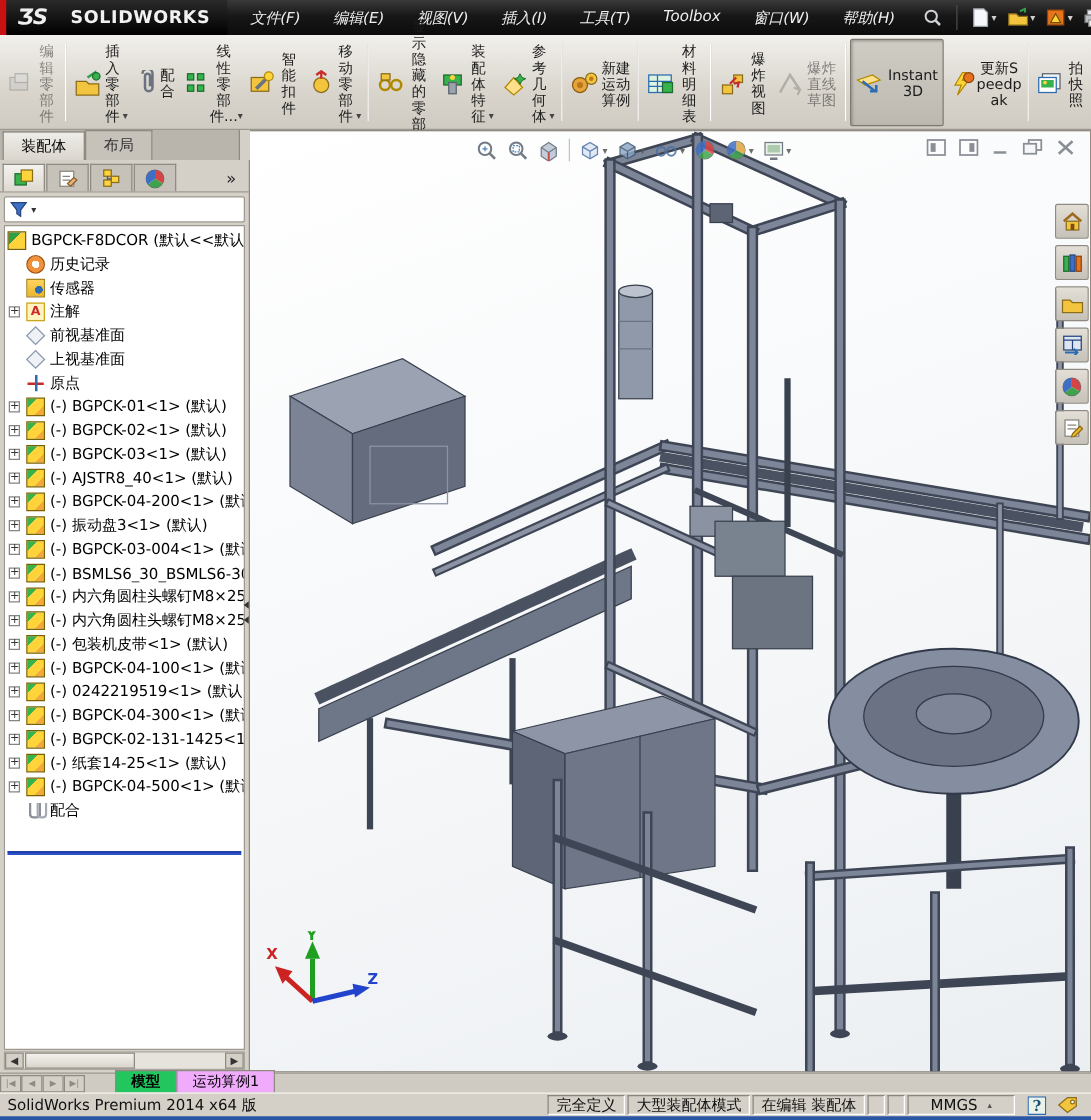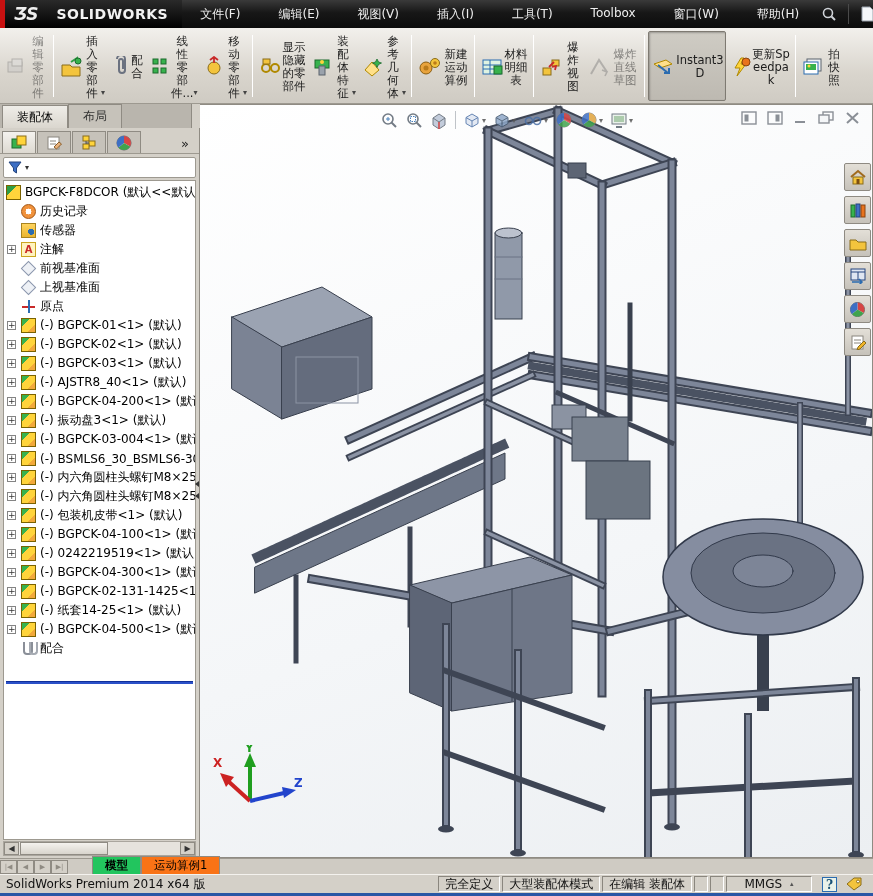--- a/index.html
+++ b/index.html
@@ -8,21 +8,21 @@
   svg { display:block; }
 
   
   #titlebar { position:absolute; left:0; top:0; width:873px; height:28px;
     background:linear-gradient(#3a3a3a,#171717 45%,#0c0c0c); color:#fff; display:flex; align-items:center; }
   #red-stripe { position:absolute; left:0; top:0; width:5px; height:28px; background:#c91111; }
   #brand { display:flex; align-items:baseline; gap:19px; padding:0 14px 0 14px; height:28px; align-items:center;
     background:linear-gradient(#2a2a2a,#000); }
   #brand .logo { font-style:italic; font-weight:bold; font-size:17px; color:#efefef; letter-spacing:-1px;}
   #brand .name { font-weight:bold; font-size:14px; letter-spacing:.5px; color:#f2f2f2; }
-  #menubar { display:flex; gap:18px; margin-left:8px; }
+  #menubar { display:flex; gap:6px; margin-left:8px;font-style:italic; }
   .menu-item { padding:4px 10px; color:#eee; cursor:default; white-space:nowrap; }
   #quickbar { display:flex; align-items:center; gap:5px; margin-left:10px; }
   .qbtn { display:flex; align-items:center; gap:1px; padding:2px 2px; }
   .dd { color:#cfcfcf; font-size:8px; }
   #overflow-label { color:#ddd; font-size:11px; margin:0 2px; }
   .sep-dark { width:1px; height:20px; background:#4a4a4a; margin:0 4px; }
 
   
   #commandbar { position:absolute; left:0; top:28px; width:873px; height:76px;
     background:linear-gradient(#f2f0ec,#d9d5cd 60%,#cfcbc3); border-bottom:1px solid #9d9990;
@@ -104,21 +104,21 @@
     display:flex; align-items:stretch; }
   .harrow { width:15px; background:#d4d0c8; border:1px solid #8f8b83; font-size:8px; color:#333;
     display:flex; align-items:center; justify-content:center; }
   #hthumb { width:88px; background:linear-gradient(#f4f2ee,#d8d4cc); border:1px solid #8f8b83; margin-left:1px; }
 
   
   #doctabs { position:absolute; left:0; top:858px; width:873px; height:16px; background:#cfcbc3;
     display:flex; align-items:flex-end; border-top:1px solid #9d9990; }
   .navbtn { width:17px; height:14px; background:#d4d0c8; border:1px solid #8f8b83; color:#8f8b83;
     font-size:7px; display:flex; align-items:center; justify-content:center; margin-top:1px;}
-  .dtab { padding:1px 12px; font-size:11.5px; border:1px solid #8f8b83; border-bottom:none; background:#f97316; }
+  .dtab { padding:1px 12px; font-size:11.5px; border:1px solid #8f8b83; border-bottom:none; background:#f0abfc; }
   .dtab.active { background:#22c55e; font-weight:bold; }
 
   
   #statusbar { position:absolute; left:0; top:874px; width:873px; height:19px; background:#d4d0c8;
     display:flex; align-items:center; font-size:12px; color:#111; border-top:1px solid #f4f2ee; }
   #status-product { padding-left:6px; flex:1; }
   .scell { border:1px solid; border-color:#8a867e #ffffff #ffffff #8a867e; padding:0 6px; height:16px;
     display:flex; align-items:center; margin-right:2px; white-space:nowrap; }
   #status-right { display:flex; align-items:center; }
   #units-cell { width:86px; justify-content:center; gap:8px; }
@@ -219,20 +219,30 @@
     <span class="ic">
         <svg width="24" height="22">
           <rect x="6" y="3" width="5" height="5" fill="#37b24d" stroke="#1d6b2d"></rect>
           <rect x="6" y="12" width="5" height="5" fill="#37b24d" stroke="#1d6b2d"></rect>
           <rect x="14" y="3" width="5" height="5" fill="#37b24d" stroke="#1d6b2d"></rect>
           <rect x="14" y="12" width="5" height="5" fill="#37b24d" stroke="#1d6b2d"></rect>
         </svg>
       </span>
     <span class="lbl">线性零部件...</span>
     <span class="dd2">▾</span>
+  </div>
+  <div class="cbtn" style="width:48px">
+    <span class="ic">
+        <svg width="24" height="22">
+          <rect x="3" y="6" width="14" height="11" fill="#f3c43d" stroke="#8a6d1a"></rect>
+          <line x1="7" y1="15" x2="15" y2="7" stroke="#6b7280" stroke-width="3"></line>
+          <circle cx="17" cy="5" r="3.5" fill="#ffd43b" stroke="#b08900"></circle>
+        </svg>
+      </span>
+    <span class="lbl">智能扣件</span>
   </div>
   <div class="cbtn" style="width:50px">
     <span class="ic">
         <svg width="24" height="22">
           <circle cx="13" cy="12" r="6" fill="#f3c43d" stroke="#8a6d1a"></circle>
           <path d="M13 2 v5 M9 4 l4 -3 4 3" fill="none" stroke="#c92a2a" stroke-width="1.8"></path>
         </svg>
       </span>
     <span class="lbl">移动零部件</span>
     <span class="dd2">▾</span>

